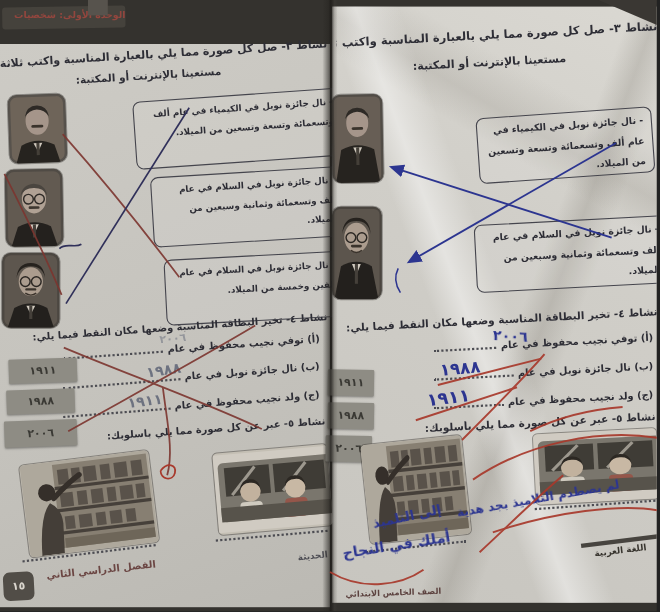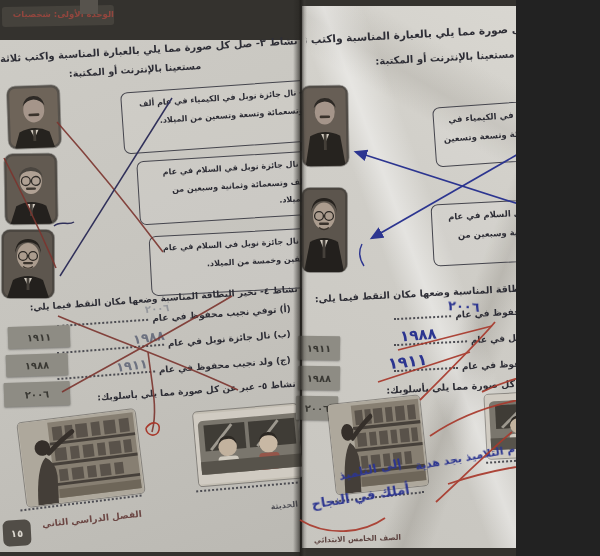--- a/index.html
+++ b/index.html
@@ -1,16 +1,16 @@
 <!DOCTYPE html>
 <html lang="ar"><head>
 <meta charset="utf-8">
 <style>
   html,body{margin:0;padding:0;background:#222;}
-  #root{position:relative;width:516px;height:556px;overflow:hidden;background:#34322e;
+  #root{position:relative;width:597px;height:556px;overflow:hidden;background:#34322e;
         font-family:"DejaVu Sans",sans-serif;}
   .abs{position:absolute;}
   
   .paper-l{left:0;top:40px;width:300px;height:512px;
     background:linear-gradient(160deg,#cdcbc5 0%,#c5c3bd 55%,#bbb9b3 100%);}
   .paper-r{left:302px;top:6px;width:298px;height:542px;
     background:linear-gradient(205deg,#dad8d2 0%,#d0cec8 40%,#c7c5bf 100%);}
   .paper-r::before{content:"";position:absolute;inset:0;
     background:linear-gradient(70deg,transparent 38%,rgba(255,255,255,.45) 44%,transparent 52%),
                linear-gradient(110deg,transparent 55%,rgba(110,105,95,.22) 60%,transparent 66%),

